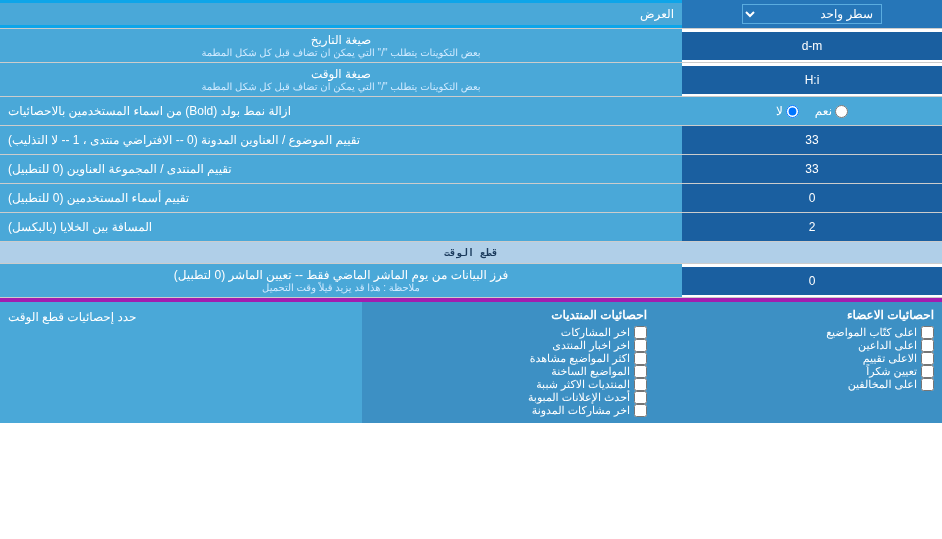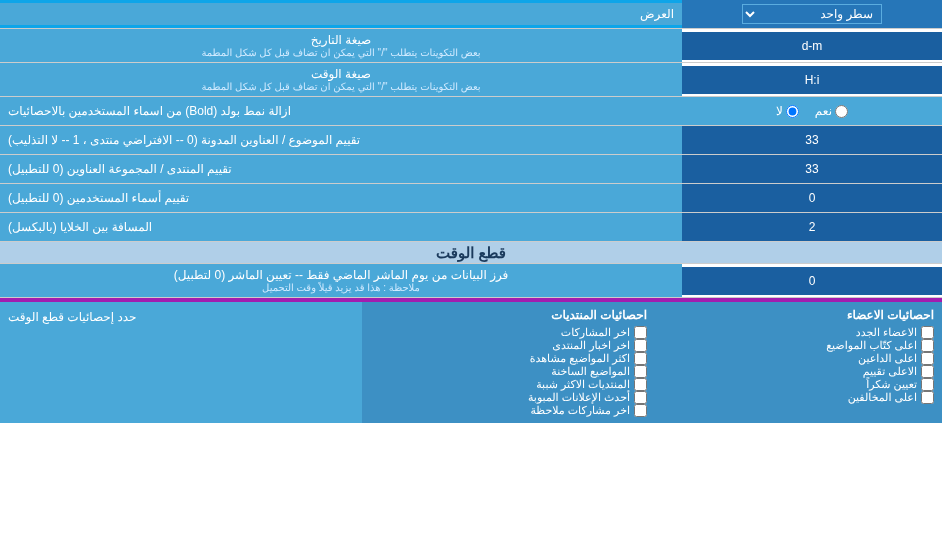--- a/index.html
+++ b/index.html
@@ -117,22 +117,23 @@
     }
     
     .section-break {
       background: #b0cfe8;
       display: flex;
       align-items: center;
       justify-content: center;
       min-height: 22px;
       border-bottom: 1px solid #ccc;
       font-weight: bold;
-      font-size: 15px;
+      font-size: 10px;
       color: #1a3a5c;
+      font-family: Liberation Mono, monospace;
     }
     .checkbox-col {
       flex: 1;
       display: flex;
       flex-direction: column;
       gap: 0;
       direction: rtl;
     }
     .checkbox-item {
       display: flex;
@@ -279,32 +280,28 @@
         <div class="checkbox-item">
           <input type="checkbox" style="">
           <span>المنتديات الاكثر شببة</span>
         </div>
         <div class="checkbox-item">
           <input type="checkbox" style="">
           <span>أحدث الإعلانات المبوبة</span>
         </div>
         <div class="checkbox-item">
           <input type="checkbox" style="">
-          <span>اخر مشاركات ملاحظة</span>
+          <span>اخر مشاركات المدونة</span>
         </div>
       </div>
 
       <div class="checkbox-col">
         <div style="color:#fff; font-weight:bold; font-size:12px; text-align:right; margin-bottom:4px;">احصائيات الاعضاء</div>
         <div class="checkbox-item">
           <input type="checkbox" style="">
-          <span>الاعضاء الجدد</span>
-        </div>
-        <div class="checkbox-item">
-          <input type="checkbox" style="">
           <span>اعلى كتّاب المواضيع</span>
         </div>
         <div class="checkbox-item">
           <input type="checkbox" style="">
           <span>اعلى الداعين</span>
         </div>
         <div class="checkbox-item">
           <input type="checkbox" style="">
           <span>الاعلى تقييم</span>
         </div>

